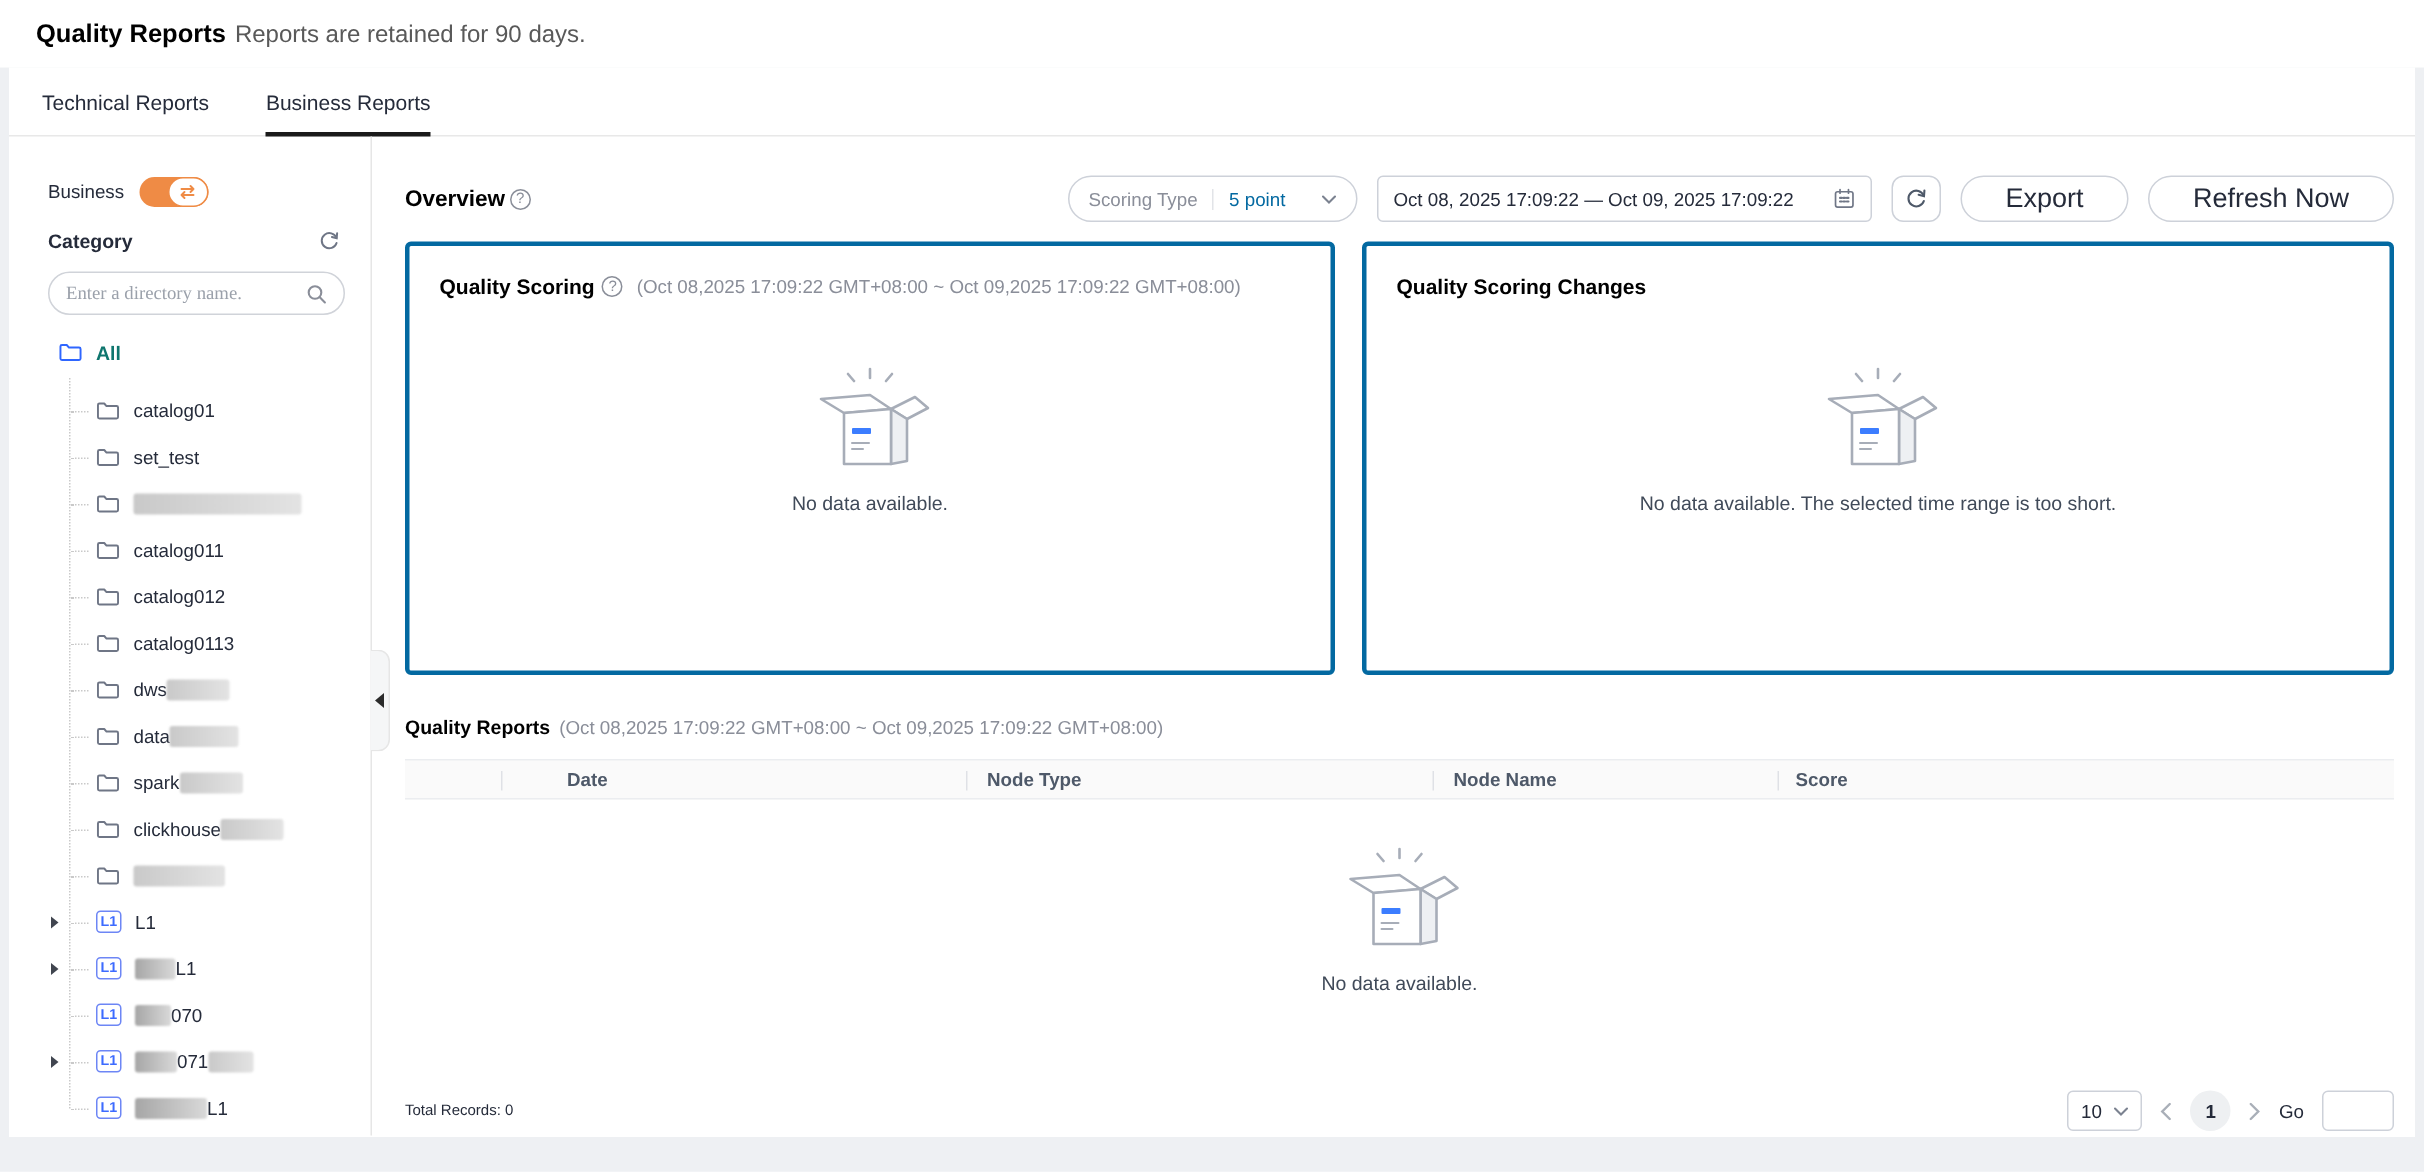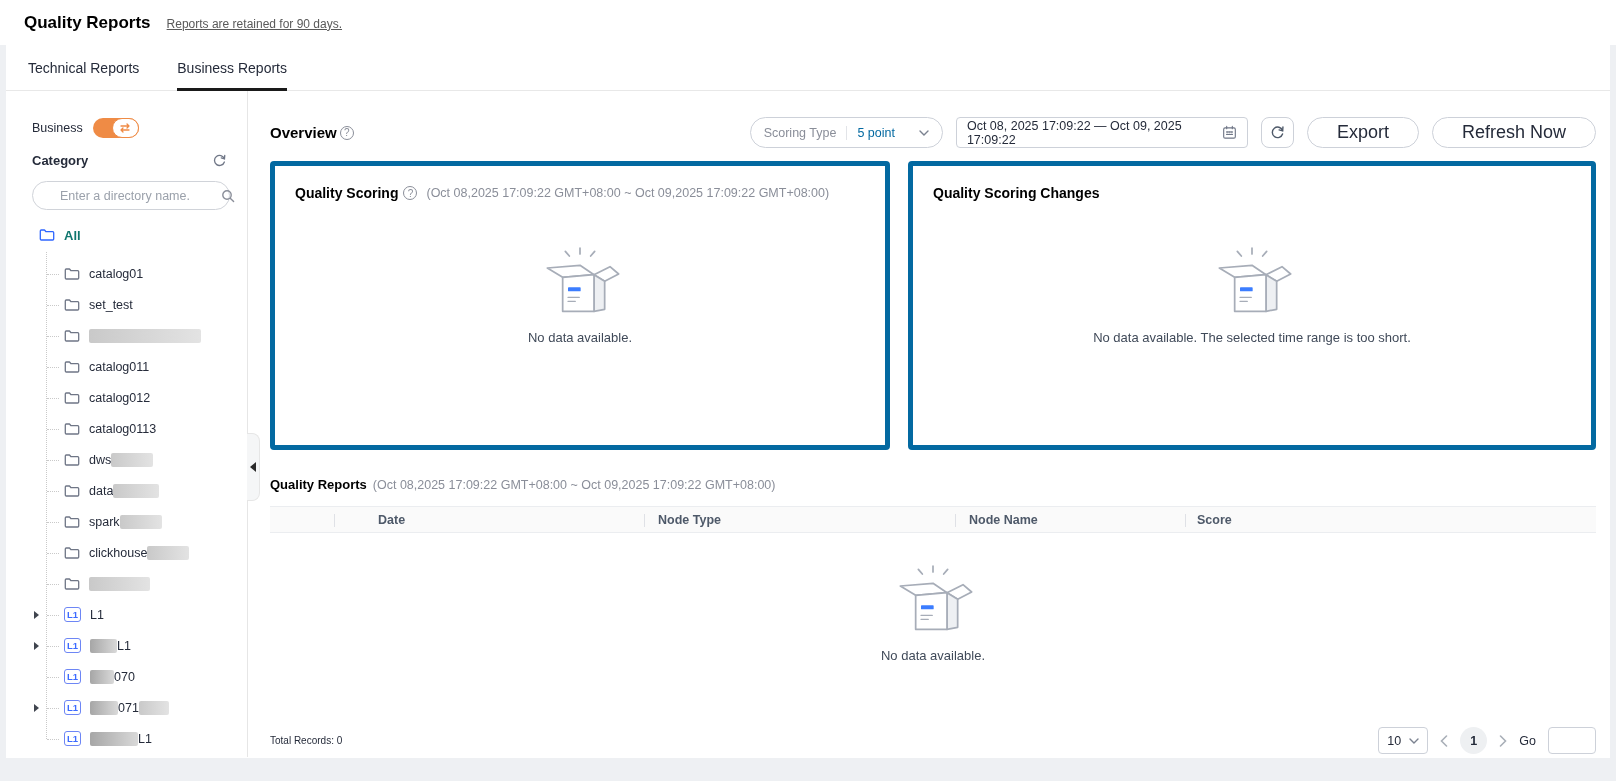--- a/index.html
+++ b/index.html
@@ -2,21 +2,21 @@
 <html><head>
 <meta charset="utf-8">
 <style>
   * { margin:0; padding:0; box-sizing:border-box; }
   html,body { width:1616px; height:781px; overflow:hidden; background:#eef0f3;
     font-family:"Liberation Sans", sans-serif; color:#252b3a; }
 
   
   .top-header { height:45px; background:#fff; display:flex; align-items:center; padding-left:24px; }
   .page-title { font-size:17px; font-weight:700; color:#000; }
-  .page-subtitle { font-size:12px; color:#595959; margin-left:16px; margin-top:2px;text-decoration:underline; }
+  .page-subtitle { font-size:16px; color:#595959; margin-left:6px; margin-top:2px; }
 
   
   .panel { position:absolute; left:6px; right:6px; top:45px; height:713px; background:#fff; }
 
   
   .tabs { height:46px; border-bottom:1px solid #e8e8e8; display:flex; align-items:stretch; padding-left:22px; gap:38px; }
   .tab { display:flex; align-items:center; font-size:14px; color:#252b3a; position:relative; cursor:pointer; }
   .tab.active::after { content:''; position:absolute; left:0; right:0; bottom:-1px; height:3px; background:#1a1a1a; }
 
   .body-row { display:flex; height:666px; }
@@ -24,21 +24,21 @@
   
   .sidebar { width:242px; border-right:1px solid #e6e6e6; position:relative; padding:27px 0 0 26px; flex-shrink:0; }
   .biz-row { display:flex; align-items:center; gap:10px; margin-bottom:15px; }
   .biz-label { font-size:12.5px; color:#252b3a; }
   .toggle { width:46px; height:20px; border-radius:10px; background:#ef8b45; position:relative; cursor:pointer; }
   .toggle-knob { position:absolute; right:0; top:0; width:27px; height:20px; background:#fff; border:1px solid #ef8b45;
     border-radius:10px; display:flex; align-items:center; justify-content:center; }
   .cat-row { display:flex; align-items:center; justify-content:space-between; padding-right:20px; margin-bottom:13px; }
   .cat-title { font-size:13px; font-weight:700; color:#252b3a; }
   .search-box { width:198px; height:29px; border:1px solid #d0d3d9; border-radius:15px; display:flex; align-items:center; padding:0 11px; }
-  .search-box input { border:none; outline:none; flex:1; font-size:12.5px; color:#c2410c; font-family:Liberation Sans, sans-serif; background:transparent;margin-left:16px; }
+  .search-box input { border:none; outline:none; flex:1; font-size:12.5px; color:#c2410c; font-family:Liberation Serif, serif; background:transparent; }
   .search-box input::placeholder { color:#9ba1ab; }
 
   .tree { margin-top:18px; }
   .tree-root { height:30px; display:flex; align-items:flex-start; padding-left:7px; color:#0f766e; font-weight:700; font-size:13px; cursor:pointer; }
   .tree-root .ficon { margin-right:9px; }
   .tree-children { position:relative; }
   .tree-children::before { content:''; position:absolute; left:14px; top:-6px; bottom:15px; border-left:1px dotted #c9c9c9; }
   .tree-row { position:relative; height:31px; display:flex; align-items:center; padding-left:32px; font-size:12.5px; color:#252b3a; cursor:pointer; }
   .conn { position:absolute; left:15px; top:50%; width:12px; border-top:1px dotted #c9c9c9; }
   .caret { position:absolute; left:2px; top:50%; transform:translateY(-50%); width:0; height:0;
@@ -60,28 +60,28 @@
   .overview-row { display:flex; align-items:center; margin-bottom:13px; }
   .overview-title { font-size:15px; font-weight:700; color:#000; display:flex; align-items:center; }
   .help-icon { width:14px; height:14px; border:1px solid #8a8e99; border-radius:50%; color:#8a8e99; font-size:10px;
     display:inline-flex; align-items:center; justify-content:center; margin-left:3px; font-weight:400; }
   .help-icon::after { content:'?'; }
   .controls { margin-left:auto; display:flex; align-items:center; gap:13px; }
   .scoring-select { height:31px; border:1px solid #cdd1d9; border-radius:16px; display:flex; align-items:center; padding:0 13px; gap:10px; font-size:12.5px; cursor:pointer; background:#fff; }
   .scoring-select .lab { color:#8a8e99; }
   .scoring-select .divider { width:1px; height:14px; background:#e2e4e8; }
   .scoring-select .val { color:#0369a1; padding-right:14px; }
-  .date-input { height:31px; width:292px; border:1px solid #cdd1d9; border-radius:4px; display:flex; align-items:center;
+  .date-input { height:31px; width:330px; border:1px solid #cdd1d9; border-radius:4px; display:flex; align-items:center;
     justify-content:space-between; padding:0 10px; font-size:12.5px; color:#252b3a; background:#fff; cursor:pointer; }
   .icon-btn { width:33px; height:31px; border:1px solid #cdd1d9; border-radius:8px; background:#fff; display:flex; align-items:center; justify-content:center; cursor:pointer; }
   .pill-btn { height:31px; border:1px solid #cdd1d9; border-radius:16px; background:#fff; font-size:18px; color:#252b3a;
     display:flex; align-items:center; padding:0 29px; cursor:pointer; font-family:inherit; }
 
   .cards-row { display:flex; gap:18px; }
-  .card { border:5px solid #0369a1; border-radius:4px; height:289px; padding:19px 20px; background:#fff; }
+  .card { border:3px solid #0369a1; border-radius:4px; height:289px; padding:19px 20px; background:#fff; }
   .card.scoring { width:620px; flex-shrink:0; }
   .card.changes { flex:1; }
   .card-head { display:flex; align-items:center; }
   .card-title { font-size:14px; font-weight:700; color:#000; }
   .card-range { font-size:12.5px; color:#8a8e99; margin-left:6px; }
   .card-head .help-icon { margin:0 3px 0 5px; }
   .empty-state { display:flex; flex-direction:column; align-items:center; gap:15px; margin-top:44px; }
   .empty-text { font-size:13px; color:#404a59; }
 
   .reports-head { margin-top:27px; display:flex; align-items:baseline; }

